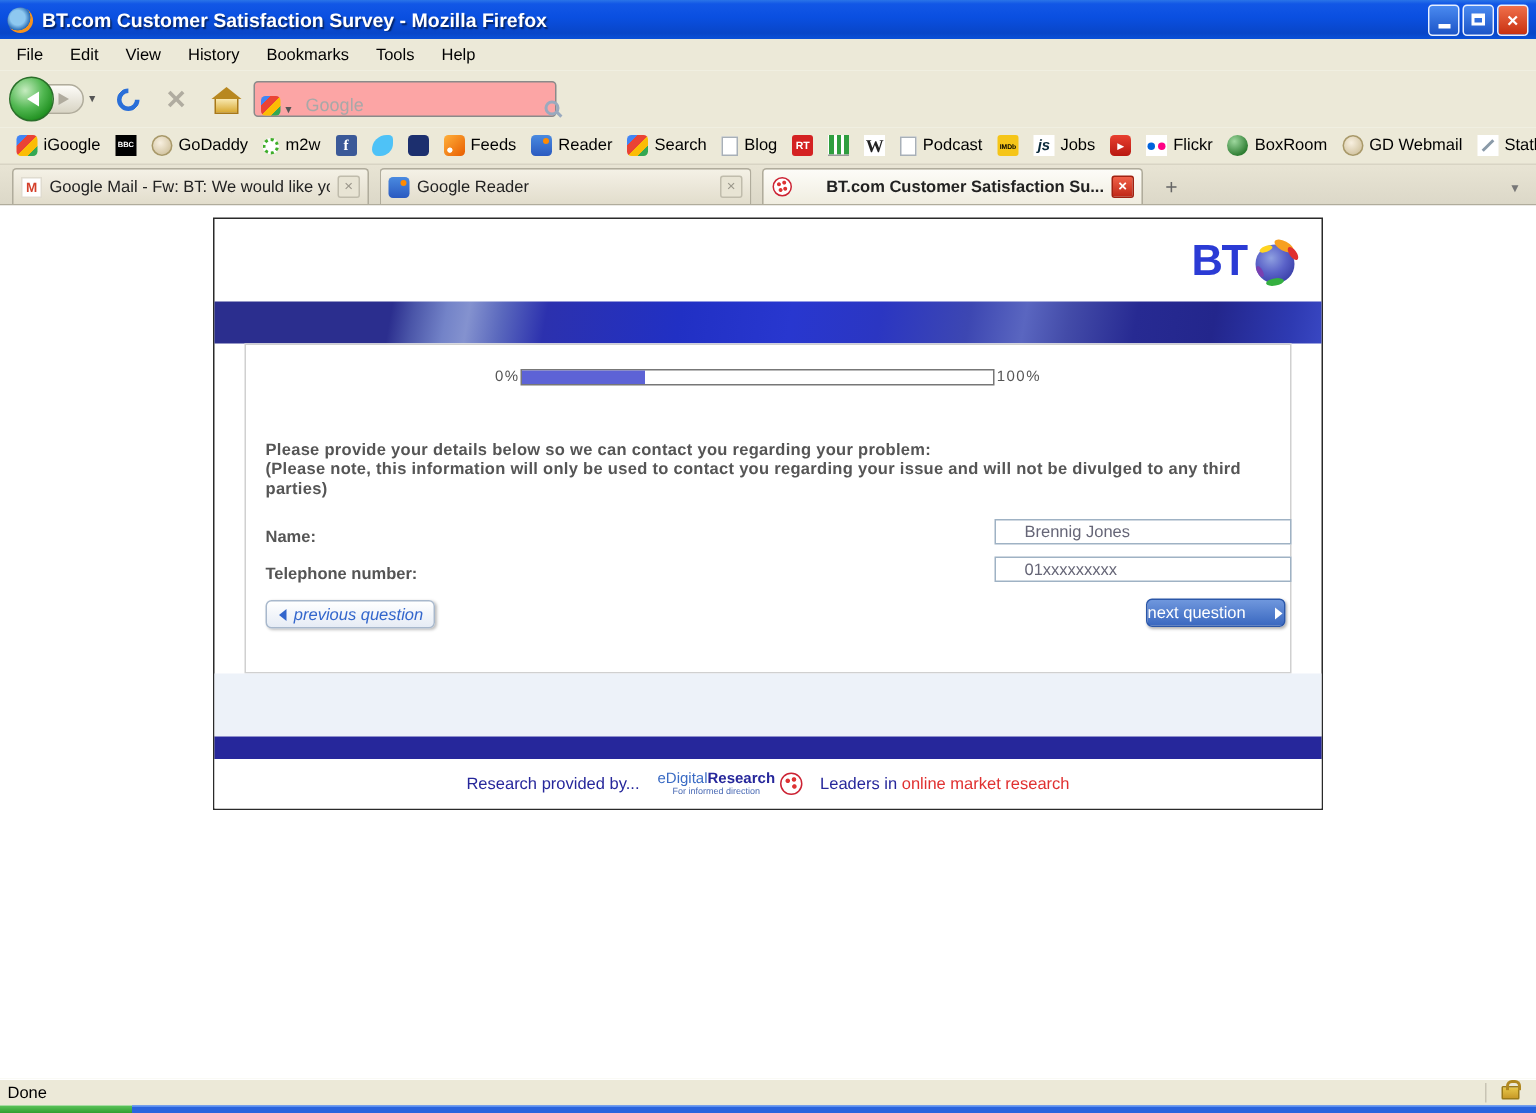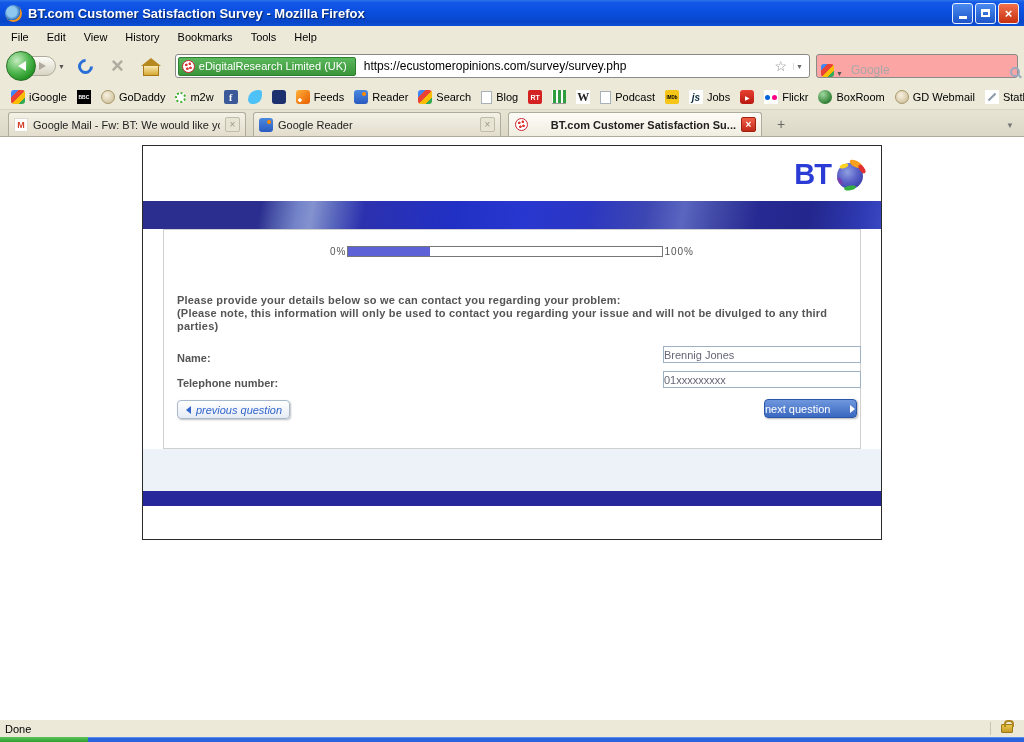--- a/index.html
+++ b/index.html
@@ -137,21 +137,21 @@
   .inner-box { position:absolute; top:83px; left:20px; width:698px; height:220px;
     border:1px solid #d0d0d0; background:#fff; }
   .progress-row { position:absolute; top:16px; left:0; width:100%; display:flex; justify-content:center;
     align-items:center; font-size:10px; color:#555; letter-spacing:1px; }
   .pbar { width:316px; height:11px; border:1px solid #777; background:#fff; margin:0 1px; }
   .pfill { height:100%; }
   .intro { position:absolute; top:64px; left:13px; width:684px; font-size:11px; font-weight:bold;
     color:#555; line-height:13px; letter-spacing:0.2px; }
   .fld-label { position:absolute; left:13px; font-size:11px; font-weight:bold; color:#555; }
   .fld-input { position:absolute; left:499px; width:198px; height:17px; border:1px solid #9fb2c4;
-    font-size:11px; color:#667; padding:1px 0; font-family:"Liberation Sans",sans-serif; outline:none; }
+    font-size:11px; color:#667; padding:1px 19px; font-family:"Liberation Sans",sans-serif; outline:none; }
   .lbl-name { top:122px; } .inp-name { top:116px; }
   .lbl-phone { top:147px;text-align:right; } .inp-phone { top:141px; }
   .prev-btn { position:absolute; top:170px; left:13px; width:113px; height:19px; border:1px solid #a8b8cc;
     border-radius:4px; background:linear-gradient(#ffffff,#e6ecf5); color:#3366cc; font-size:11px;
     display:flex; align-items:center; justify-content:center; gap:5px; box-shadow:1px 1px 2px rgba(0,0,0,.25);font-style:italic; }
   .tri-left { width:0; height:0; border:4px solid transparent; border-right:5px solid #3366cc; margin-left:-3px; }
   .next-btn { position:absolute; top:169px; right:3px; width:93px; height:19px; border:1px solid #2a56a8;
     border-radius:4px; background:linear-gradient(#6f97dd,#3a68c0); color:#fff; font-size:11px;
     display:flex; align-items:center; justify-content:space-between; gap:5px; box-shadow:1px 1px 2px rgba(0,0,0,.3); }
   .tri-right { width:0; height:0; border:4px solid transparent; border-left:5px solid #fff; margin-right:-3px; }
@@ -215,29 +215,20 @@
   <span class="back-btn">
       <span class="arrow-left-w"></span>
     </span>
   <span class="fwd-btn">
       <span class="arrow-right-g"></span>
     </span>
   <span class="nav-caret">▼</span>
   <span class="refresh-icon"></span>
   <span class="stop-x">×</span>
   <span class="home-icon"></span>
-  <span class="url-bar">
-    <span class="ev-badge">
-      <span class="edr-favicon"></span>
-      <span>eDigitalResearch Limited (UK)</span>
-    </span>
-    <input class="url-input" value="https://ecustomeropinions.com/survey/survey.php" style="">
-    <span class="star-icon">☆</span>
-    <span class="dd-caret">▼</span>
-  </span>
   <span class="search-box">
     <span class="google-mini"></span>
     <span class="nav-caret">▼</span>
     <input class="search-input" placeholder="Google" style="">
     <span class="mag-icon"></span>
   </span>
 </div>
 
 <div class="bookmarksbar">
   <span class="bm-item">
@@ -394,20 +385,34 @@
         <span class="tri-left"></span>
         <span>previous question</span>
       </span>
       <span class="next-btn">
         <span>next question</span>
         <span class="tri-right"></span>
       </span>
     </div>
     <div class="pale-strip"></div>
     <div class="blue-bar"></div>
+    <div class="footer-row">
+      <span class="provided">Research provided by...</span>
+      <span class="edr-logo">
+        <span class="edr-col">
+          <span class="edr-wordmark"><span>eDigital</span><span class="bold-part">Research</span></span>
+          <span class="edr-tagline">For informed direction</span>
+        </span>
+        <span class="edr-ball"></span>
+      </span>
+      <span class="leaders">
+        <span>Leaders in</span>
+        <span class="leaders-link">online market research</span>
+      </span>
+    </div>
   </div>
 </div>
 
 <div class="statusbar">
   <span>Done</span>
   <span class="status-div"></span>
   <span class="lock-icon"></span>
 </div>
 
 <div class="taskbar">

